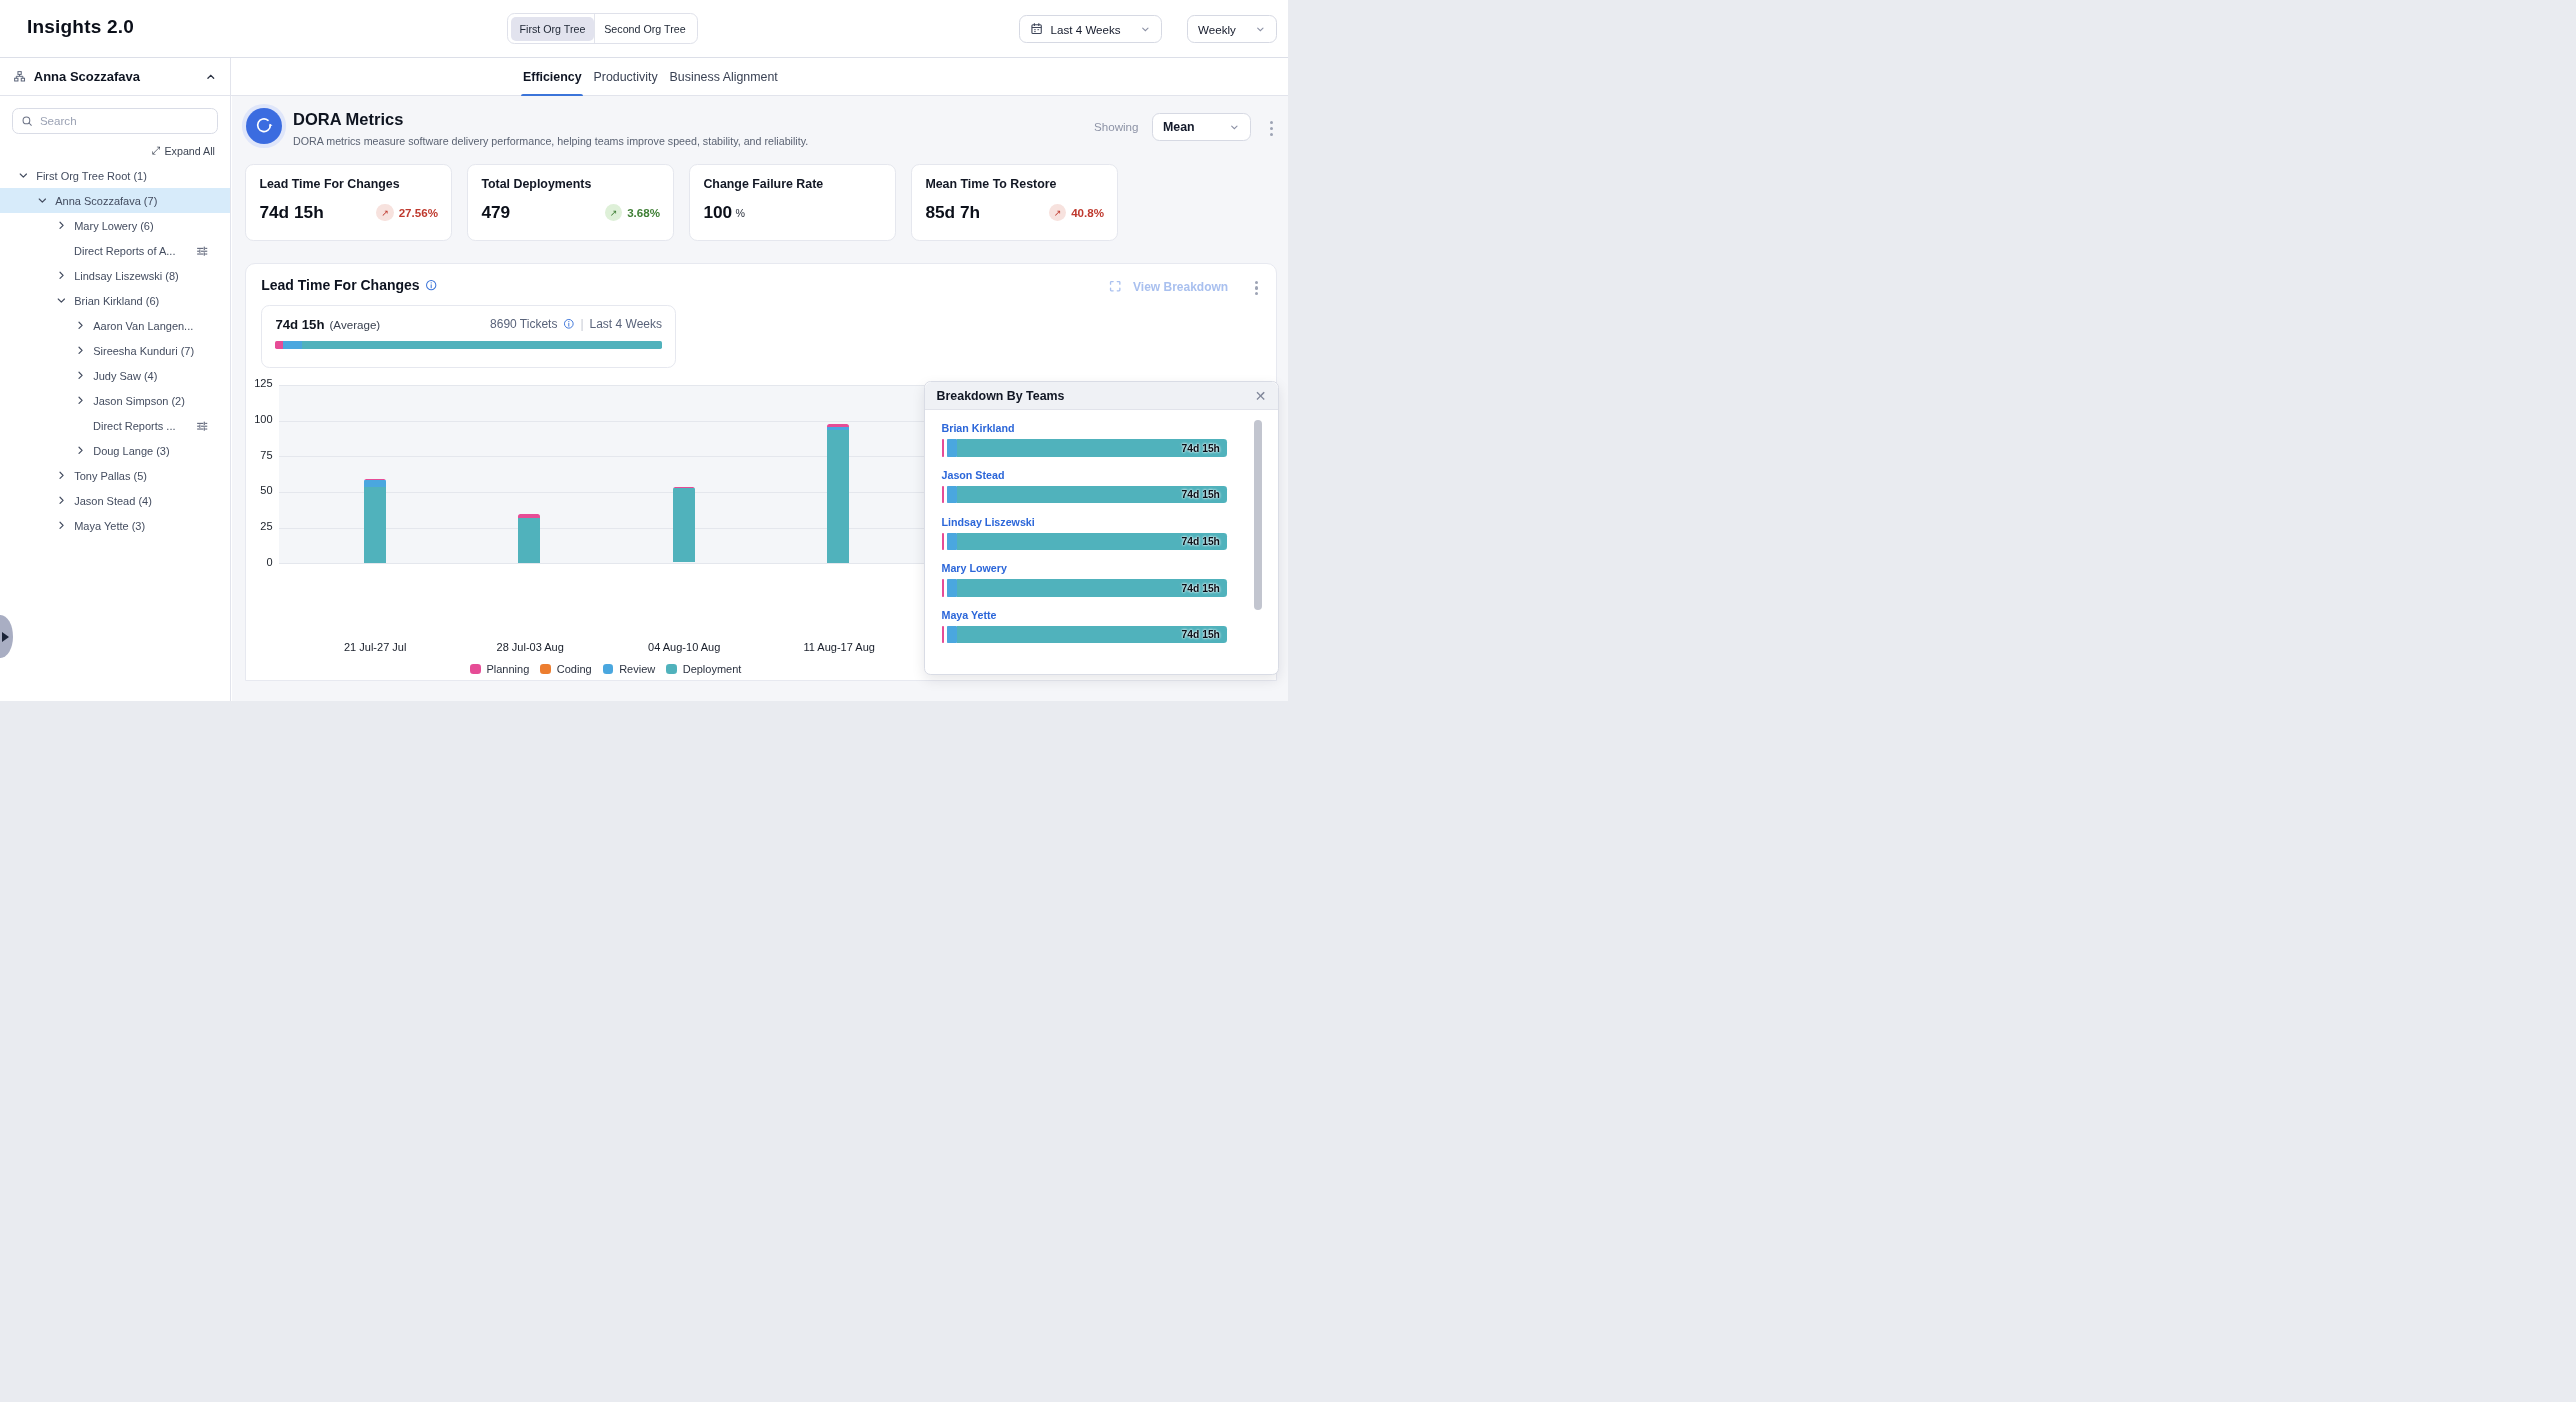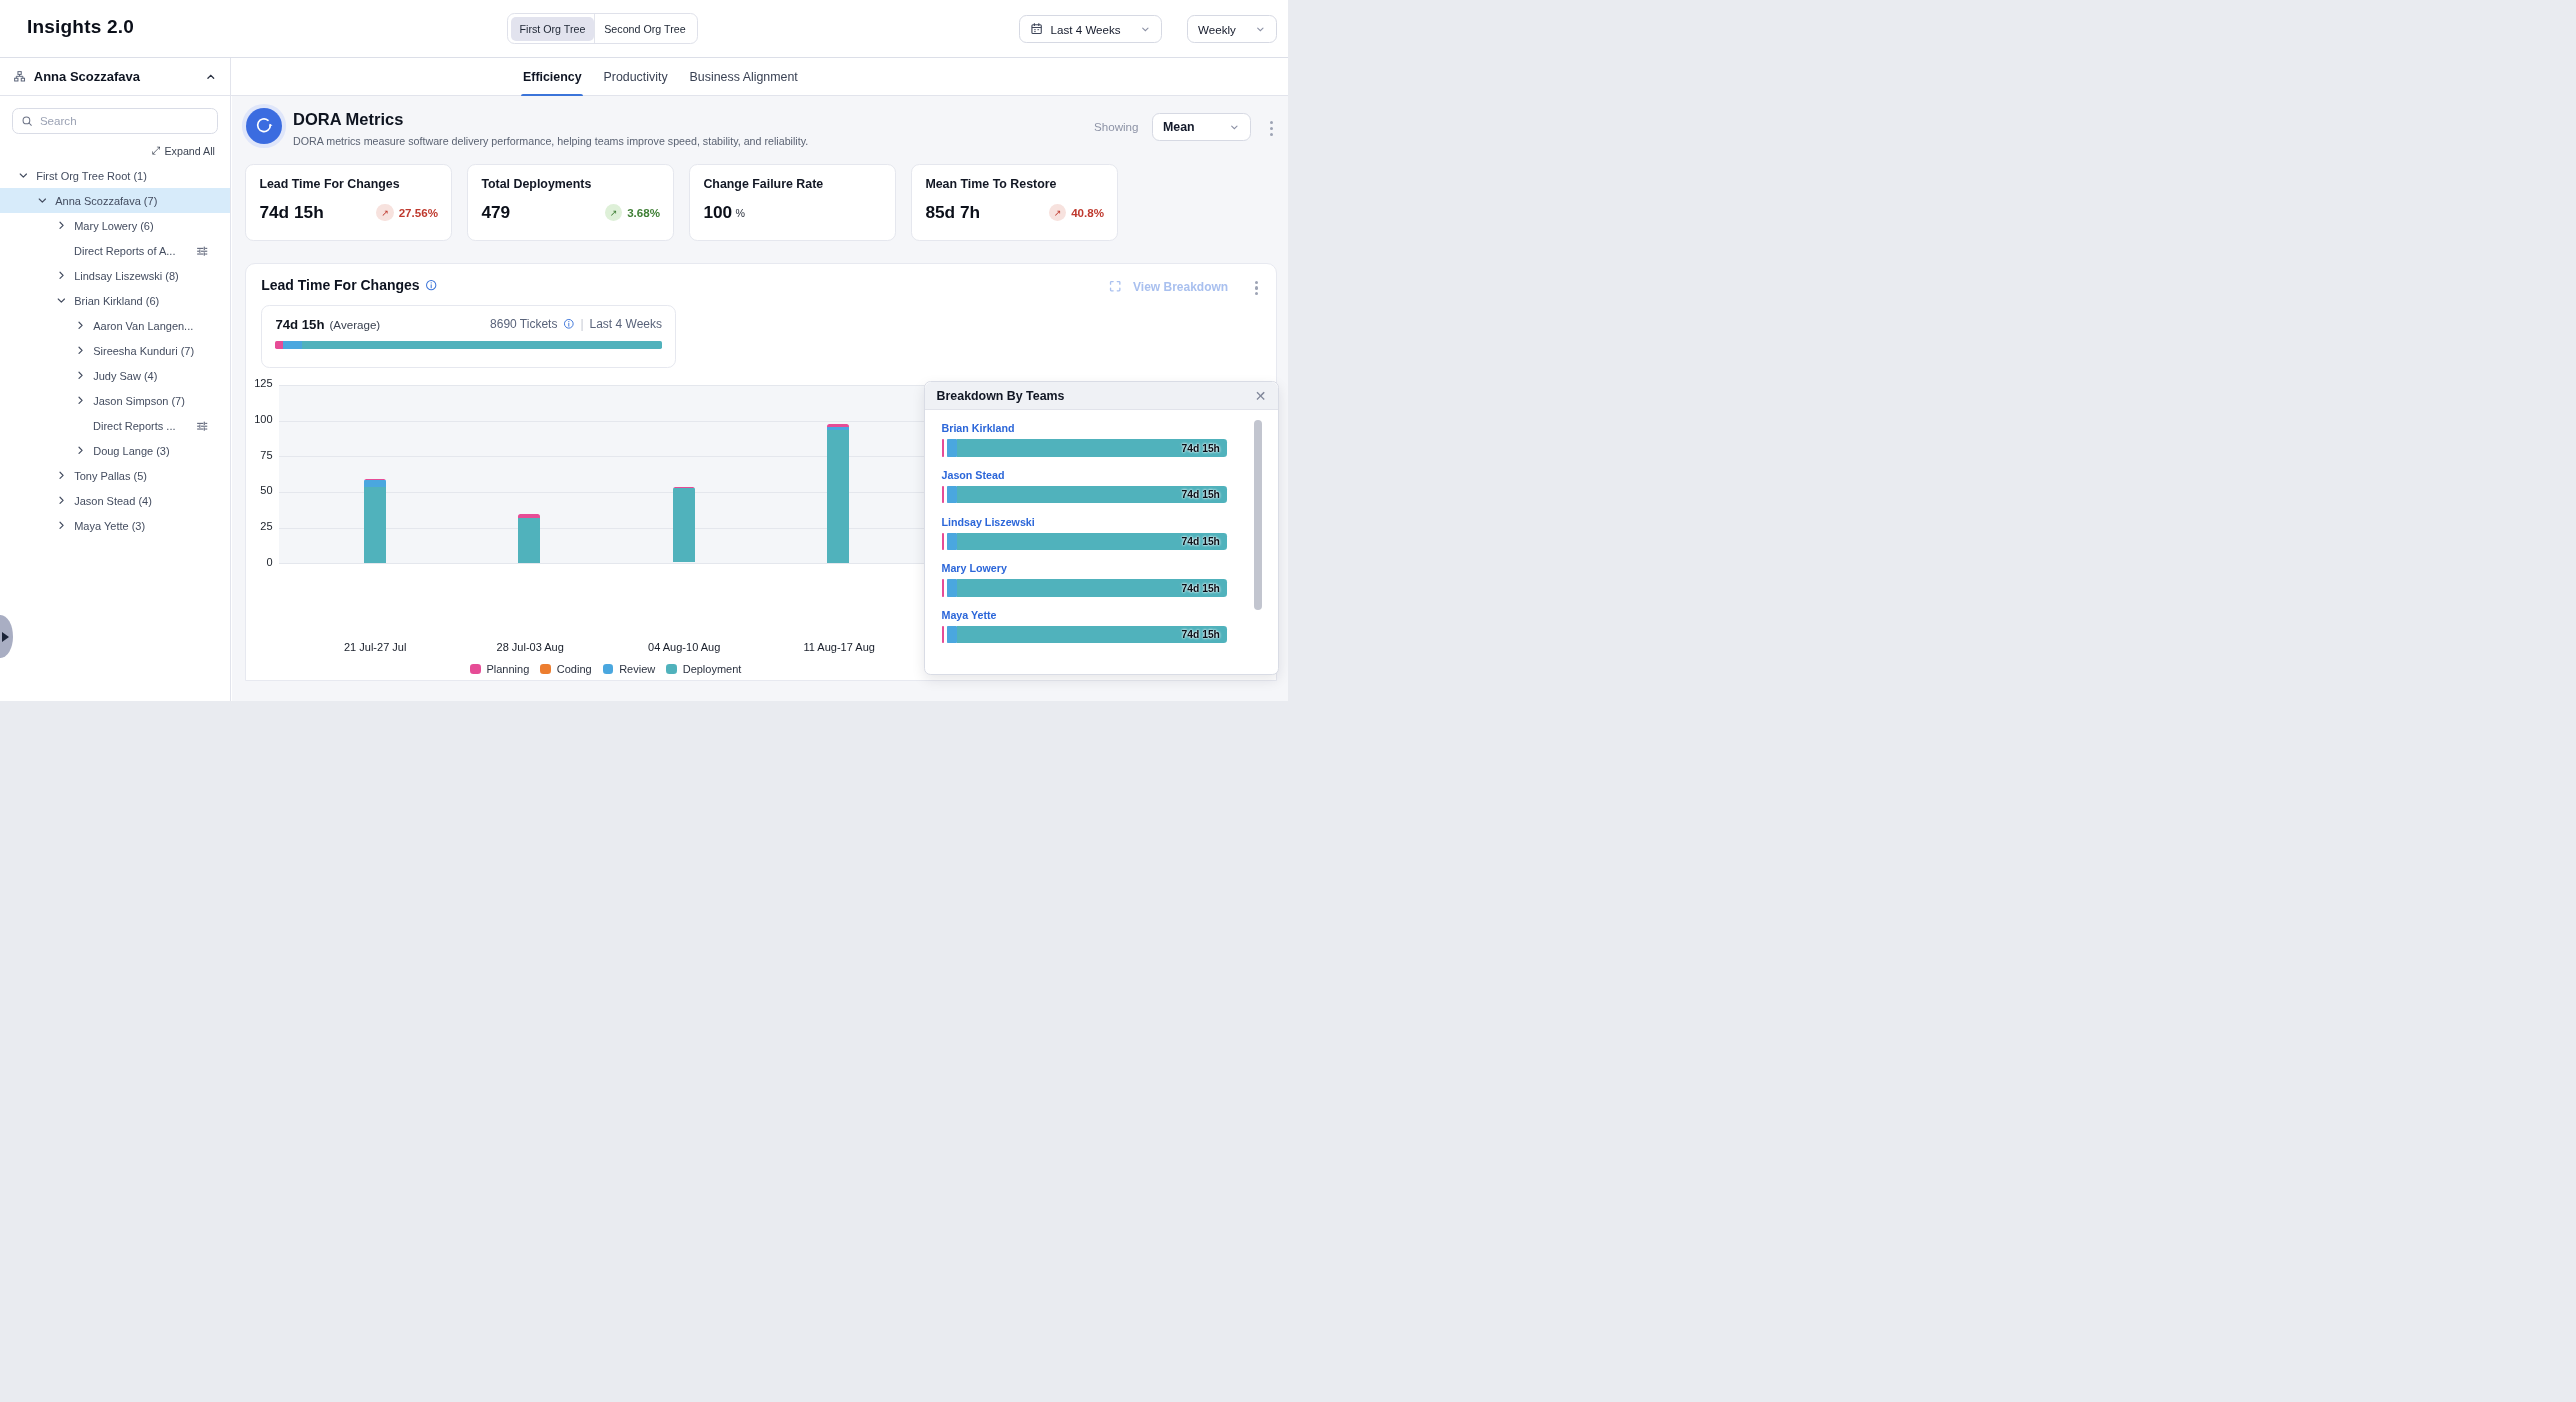--- a/index.html
+++ b/index.html
@@ -17,21 +17,21 @@
   .select { position:absolute; height:28px; background:#fff; border:0.8px solid #d6d9e3; border-radius:7.4px; display:flex; align-items:center; gap:7.4px; padding:0 10px; font-size:11.6px; color:#13192a; }
   .select .chev { margin-left:auto; display:flex; color:#8b90a4; }
   .sel-date { left:1019px; top:15px; width:143px; }
   .sel-gran { left:1187px; top:15px; width:90px; }
 
   
   .sb-header { position:absolute; left:0; top:58px; width:231px; height:38px; background:#fff; border-bottom:0.8px solid #e2e4ec; border-right:0.8px solid #e2e4ec; display:flex; align-items:center; padding:0 13.2px; gap:7.4px; z-index:11; }
   .sb-header .uname { font-size:13px; font-weight:bold; color:#0d1320; }
   .sb-header .chv-up { margin-left:auto; display:flex; color:#2a3142; }
   .tabstrip { position:absolute; left:231px; top:58px; right:0; height:38px; background:#fff; border-bottom:0.8px solid #e2e4ec; z-index:10; }
-  .tabs { position:absolute; left:292px; top:0; height:38px; display:flex; gap:22px; align-items:stretch; }
+  .tabs { position:absolute; left:292px; top:0; height:38px; display:flex; gap:12px; align-items:stretch; }
   .tab { font-size:12.4px; color:#3a4254; position:relative; display:flex; align-items:center; cursor:default; }
   .tab.active { color:#0e1422; font-weight:bold; }
   .tab.active::after { content:""; position:absolute; left:-1.7px; right:-1.7px; bottom:0; height:2.5px; background:#3b74d9; border-radius:2.5px 2.5px 0 0; }
 
   
   .sidebar { position:absolute; left:0; top:96px; width:231px; bottom:0; background:#fff; border-right:0.8px solid #e2e4ec; z-index:9; }
   .search { margin:11.6px 11.6px 0; height:26.4px; border:0.8px solid #d9dce6; border-radius:6.6px; display:flex; align-items:center; gap:6.6px; padding:0 8.3px; background:#fff; }
   .search input { border:none; outline:none; font-size:11.6px; color:#30384a; width:100%; font-family:inherit; background:transparent; }
   .search input::placeholder { color:#9ba2b4; }
   .expand-row { display:flex; justify-content:flex-end; align-items:center; margin:10.7px 15px 6.6px; font-size:10.7px; color:#3d4554; gap:4.1px; cursor:default; }
@@ -258,21 +258,21 @@
             </svg>
           </span>
           <span class="lbl">Judy Saw (4)</span>
         </div>
         <div class="trow" style="padding-left: 75px;">
           <span class="chv">
             <svg width="10.7" height="10.7" viewBox="0 0 24 24" fill="none" stroke="currentColor" stroke-width="2.6" stroke-linecap="round" stroke-linejoin="round" style="transform:rotate(0deg)">
               <polyline points="9 5 16 12 9 19"></polyline>
             </svg>
           </span>
-          <span class="lbl">Jason Simpson (7)</span>
+          <span class="lbl">Jason Simpson (2)</span>
         </div>
         <div class="trow" style="padding-left: 93px;">
           <span class="lbl">Direct Reports ...</span>
           <span class="filter-ic">
             <svg width="12.4" height="12.4" viewBox="0 0 24 24" fill="none" stroke="currentColor" stroke-width="1.9" stroke-linecap="round">
               <path d="M3 6.5h10.5M18.5 6.5H21M3 17.5h10.5M18.5 17.5H21M3 12h2.5M10.5 12H21"></path>
               <path d="M16 4v5M7.5 9.5v5M16 15v5"></path>
             </svg>
           </span>
         </div>

